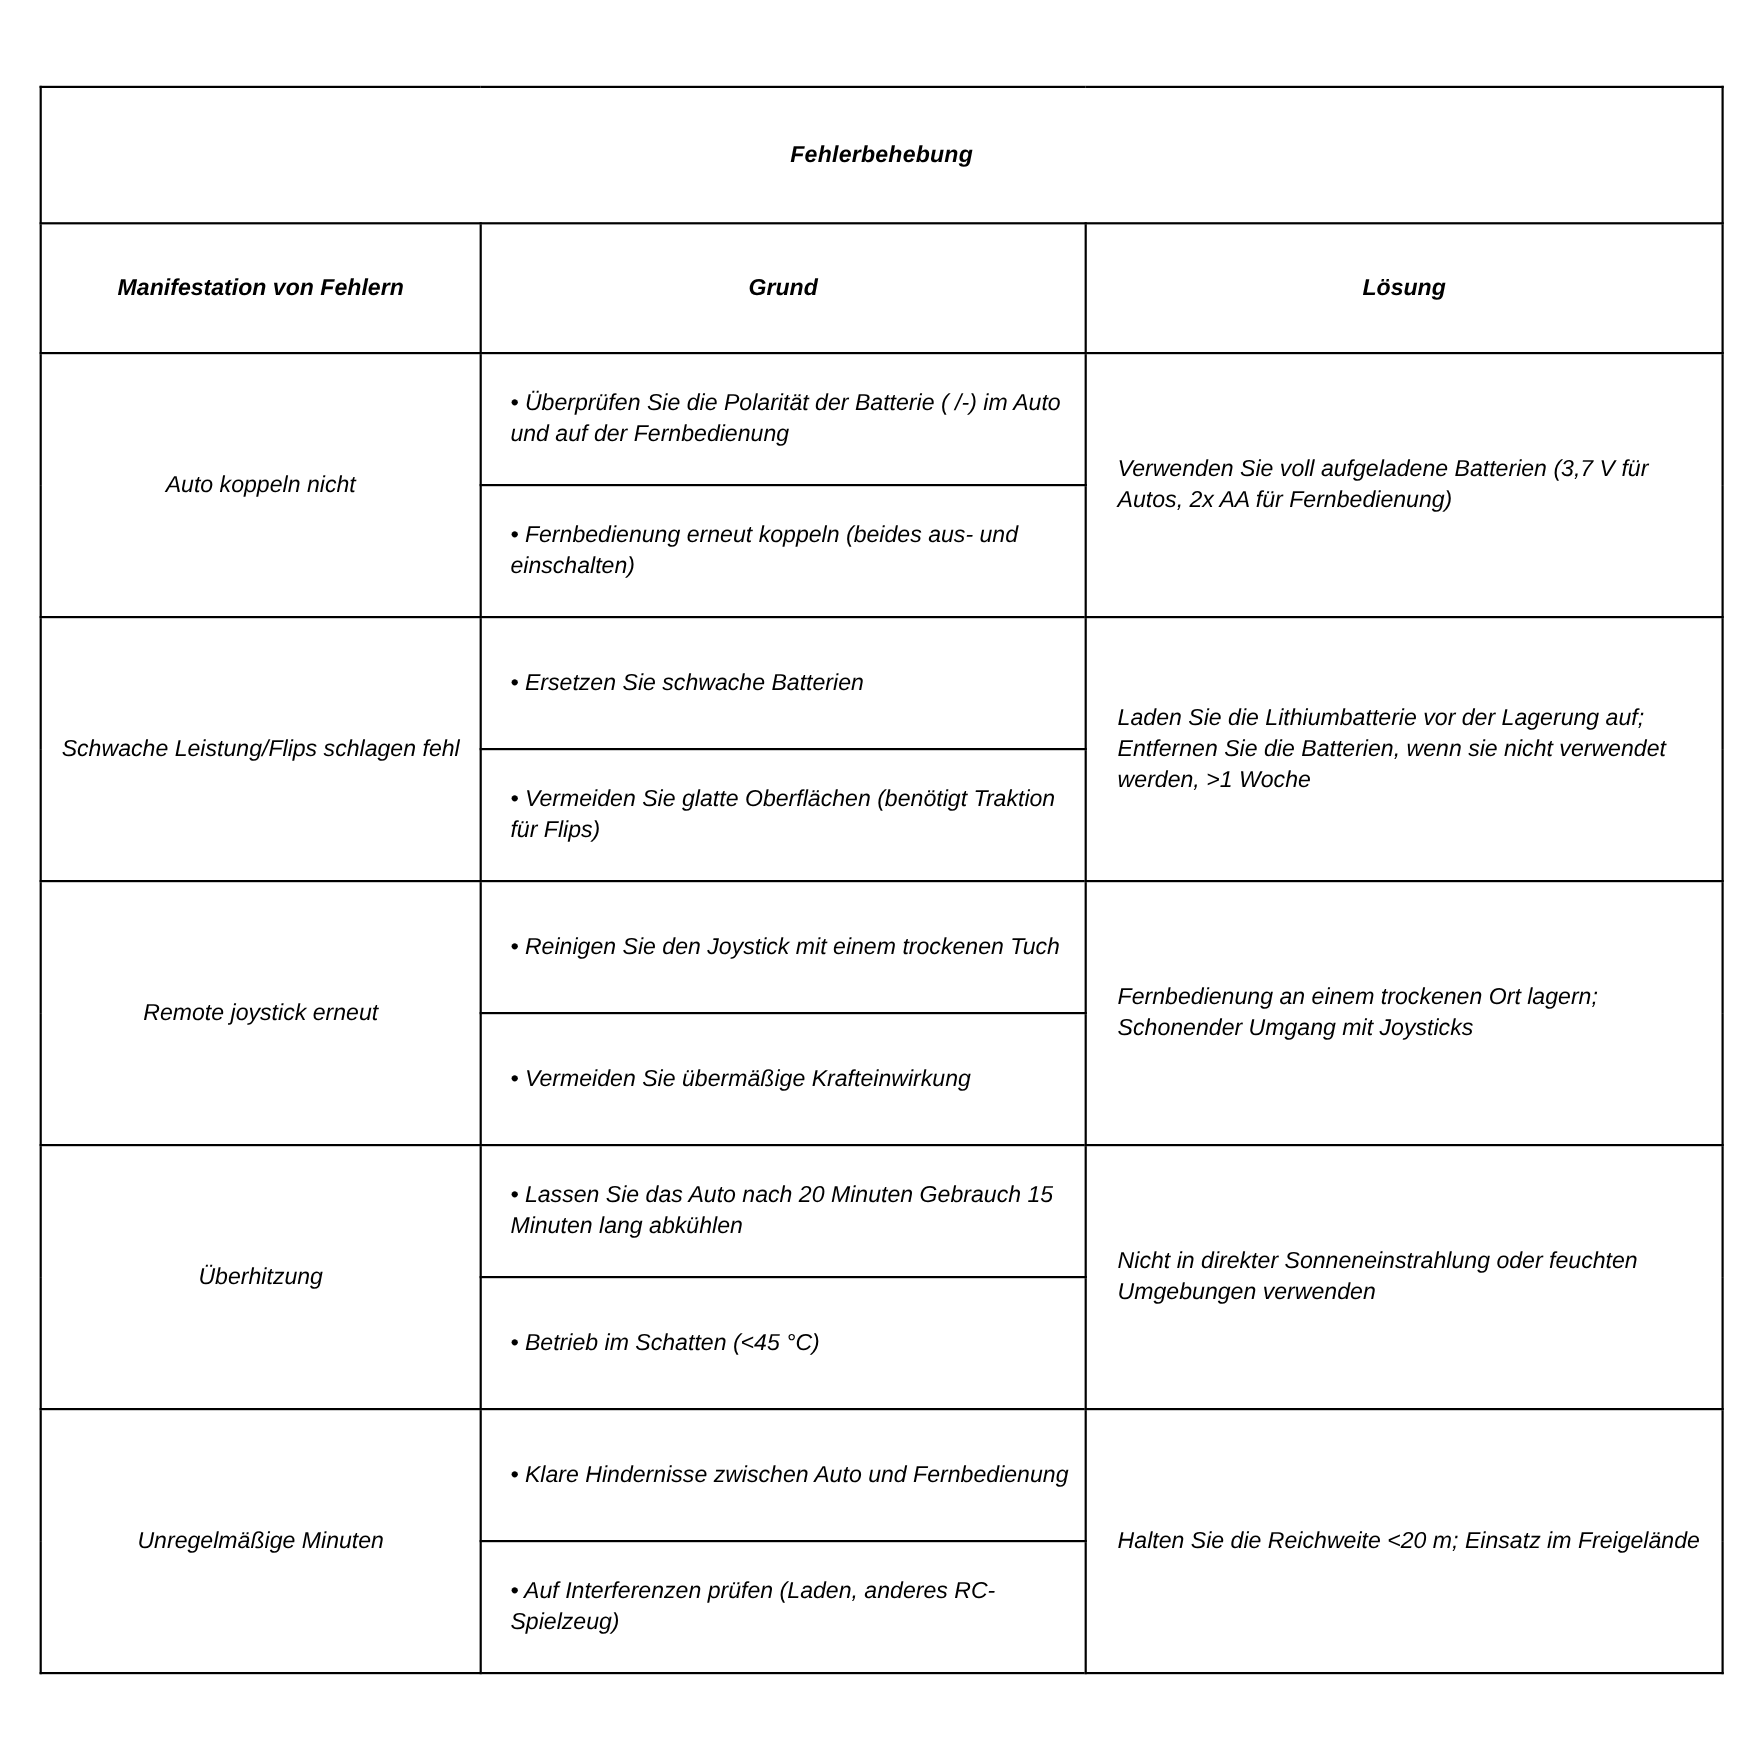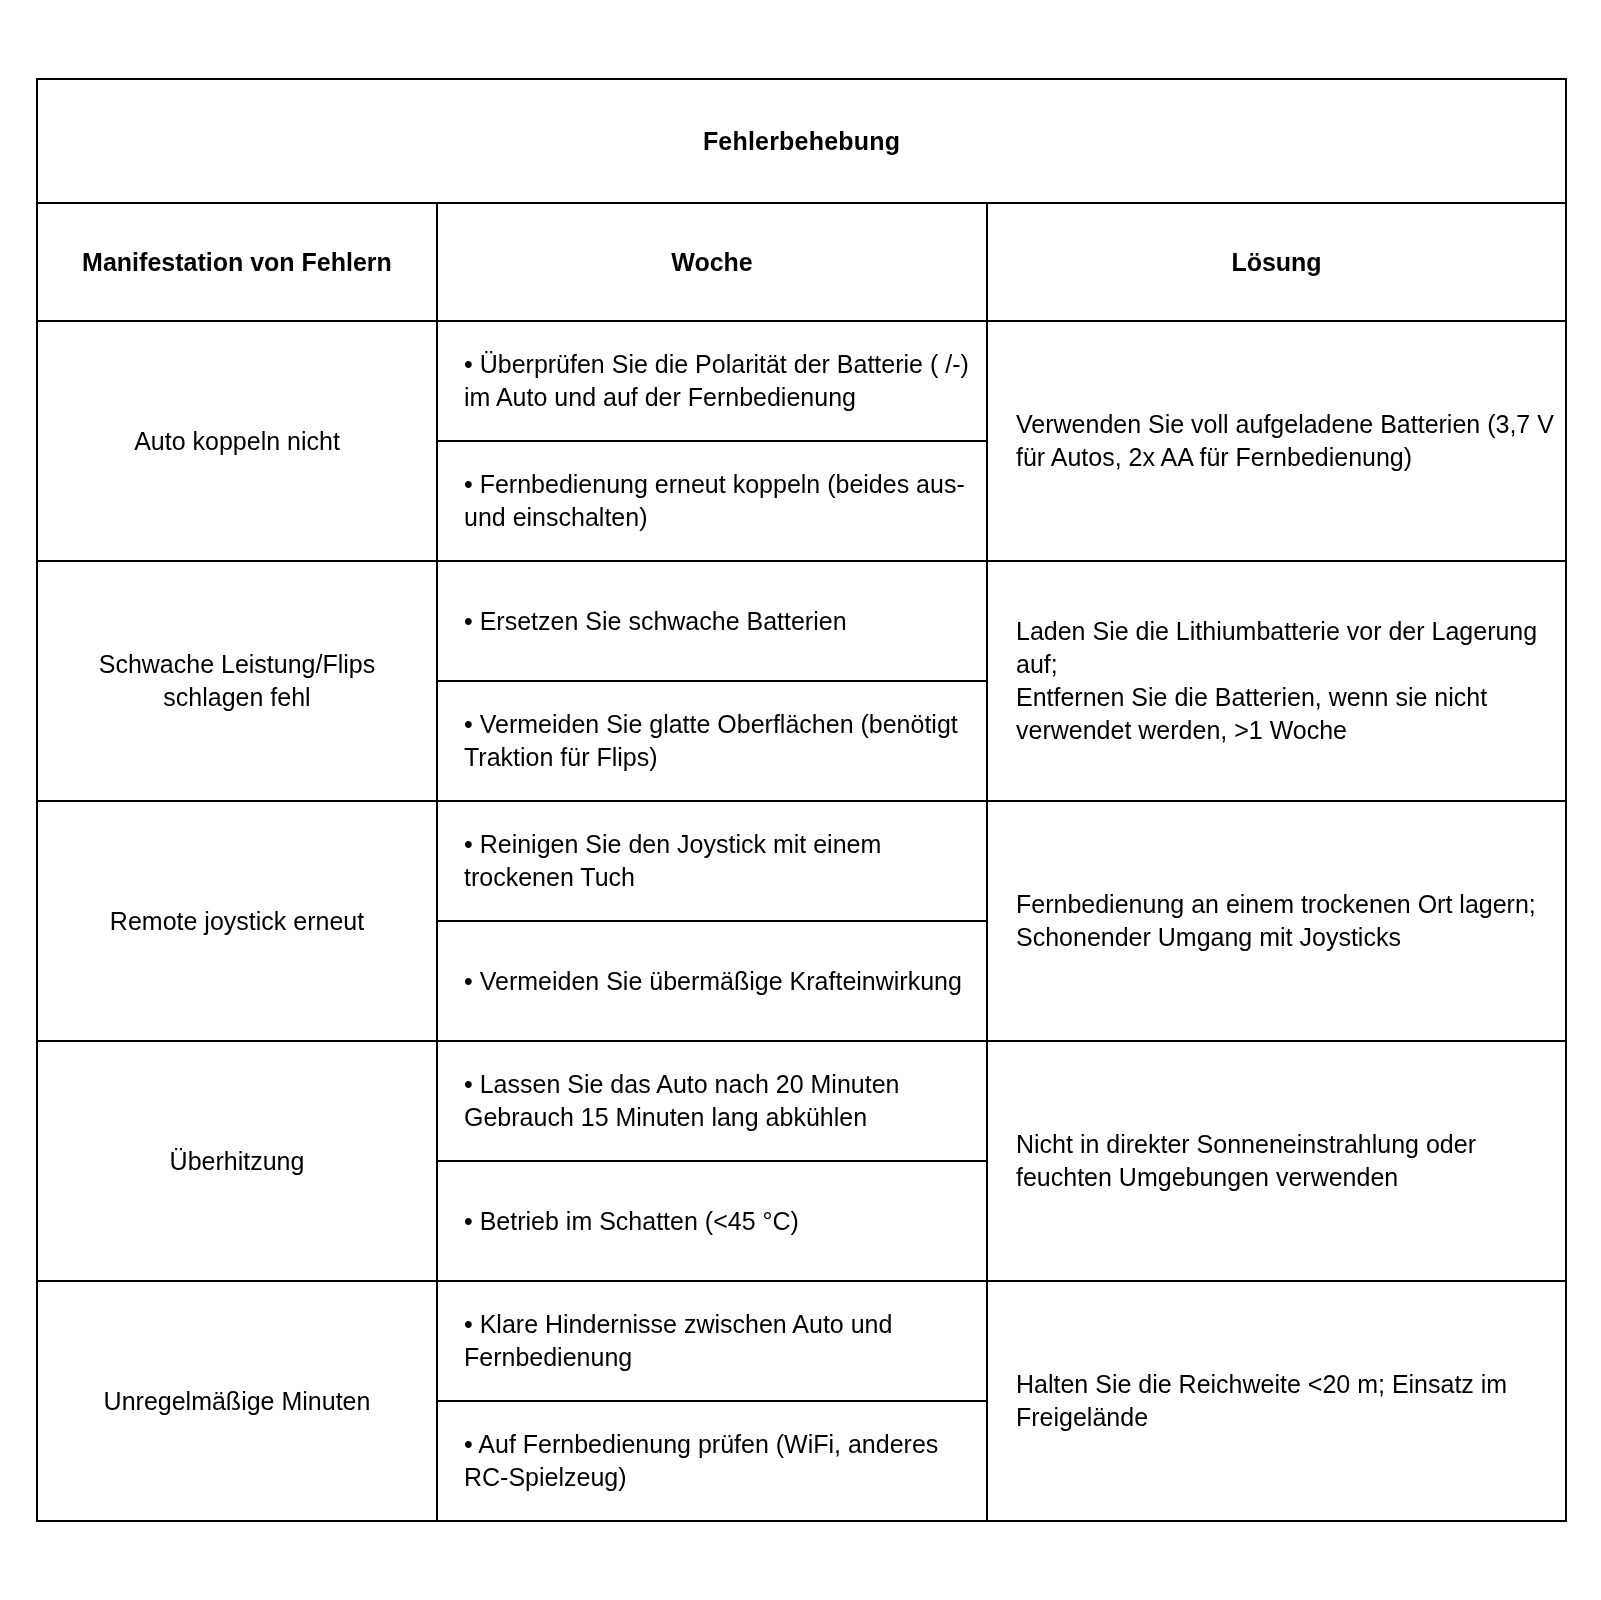--- a/index.html
+++ b/index.html
@@ -20,22 +20,23 @@
     top: 78px;
     width: 1529px;
     height: 1442px;
     border-collapse: collapse;
     table-layout: fixed;
   }
   table.trouble td {
     border: 2px solid #000000;
     background: #ffffff;
     vertical-align: middle;
-    font-size: 25px;
+    font-size: 21px;
     line-height: 1.32;
+    font-style: italic;
   }
   td.title-cell {
     height: 120px;
     text-align: center;
     font-size: 36px;
     font-weight: bold;
     letter-spacing: 0.2px;
   }
   td.header-cell {
     height: 116px;
@@ -72,21 +73,21 @@
     <col style="width:579px">
   </colgroup>
 
   <tbody>
       <tr>
     <td class="title-cell" colspan="3">Fehlerbehebung</td>
   </tr>
 
   <tr>
     <td class="header-cell">Manifestation von Fehlern</td>
-    <td class="header-cell">Woche</td>
+    <td class="header-cell">Grund</td>
     <td class="header-cell">Lösung</td>
   </tr>
 
   <tr class="subrow">
     <td class="manifest-cell" rowspan="2">Auto koppeln nicht</td>
     <td class="grund-cell">• Überprüfen Sie die Polarität der Batterie ( /-) im Auto und auf der Fernbedienung</td>
     <td class="loesung-cell" rowspan="2">Verwenden Sie voll aufgeladene Batterien (3,7 V für Autos, 2x AA für Fernbedienung)</td>
   </tr>
   <tr class="subrow">
     <td class="grund-cell">• Fernbedienung erneut koppeln (beides aus- und einschalten)</td>
@@ -120,16 +121,16 @@
   <tr class="subrow">
     <td class="grund-cell">• Betrieb im Schatten (&lt;45 °C)</td>
   </tr>
 
   <tr class="subrow">
     <td class="manifest-cell" rowspan="2">Unregelmäßige Minuten</td>
     <td class="grund-cell">• Klare Hindernisse zwischen Auto und Fernbedienung</td>
     <td class="loesung-cell" rowspan="2">Halten Sie die Reichweite &lt;20 m; Einsatz im Freigelände</td>
   </tr>
   <tr class="subrow">
-    <td class="grund-cell">• Auf Fernbedienung prüfen (WiFi, anderes RC-Spielzeug)</td>
+    <td class="grund-cell">• Auf Interferenzen prüfen (Laden, anderes RC-Spielzeug)</td>
   </tr>
 </tbody>
   </table>
 
 </body></html>

